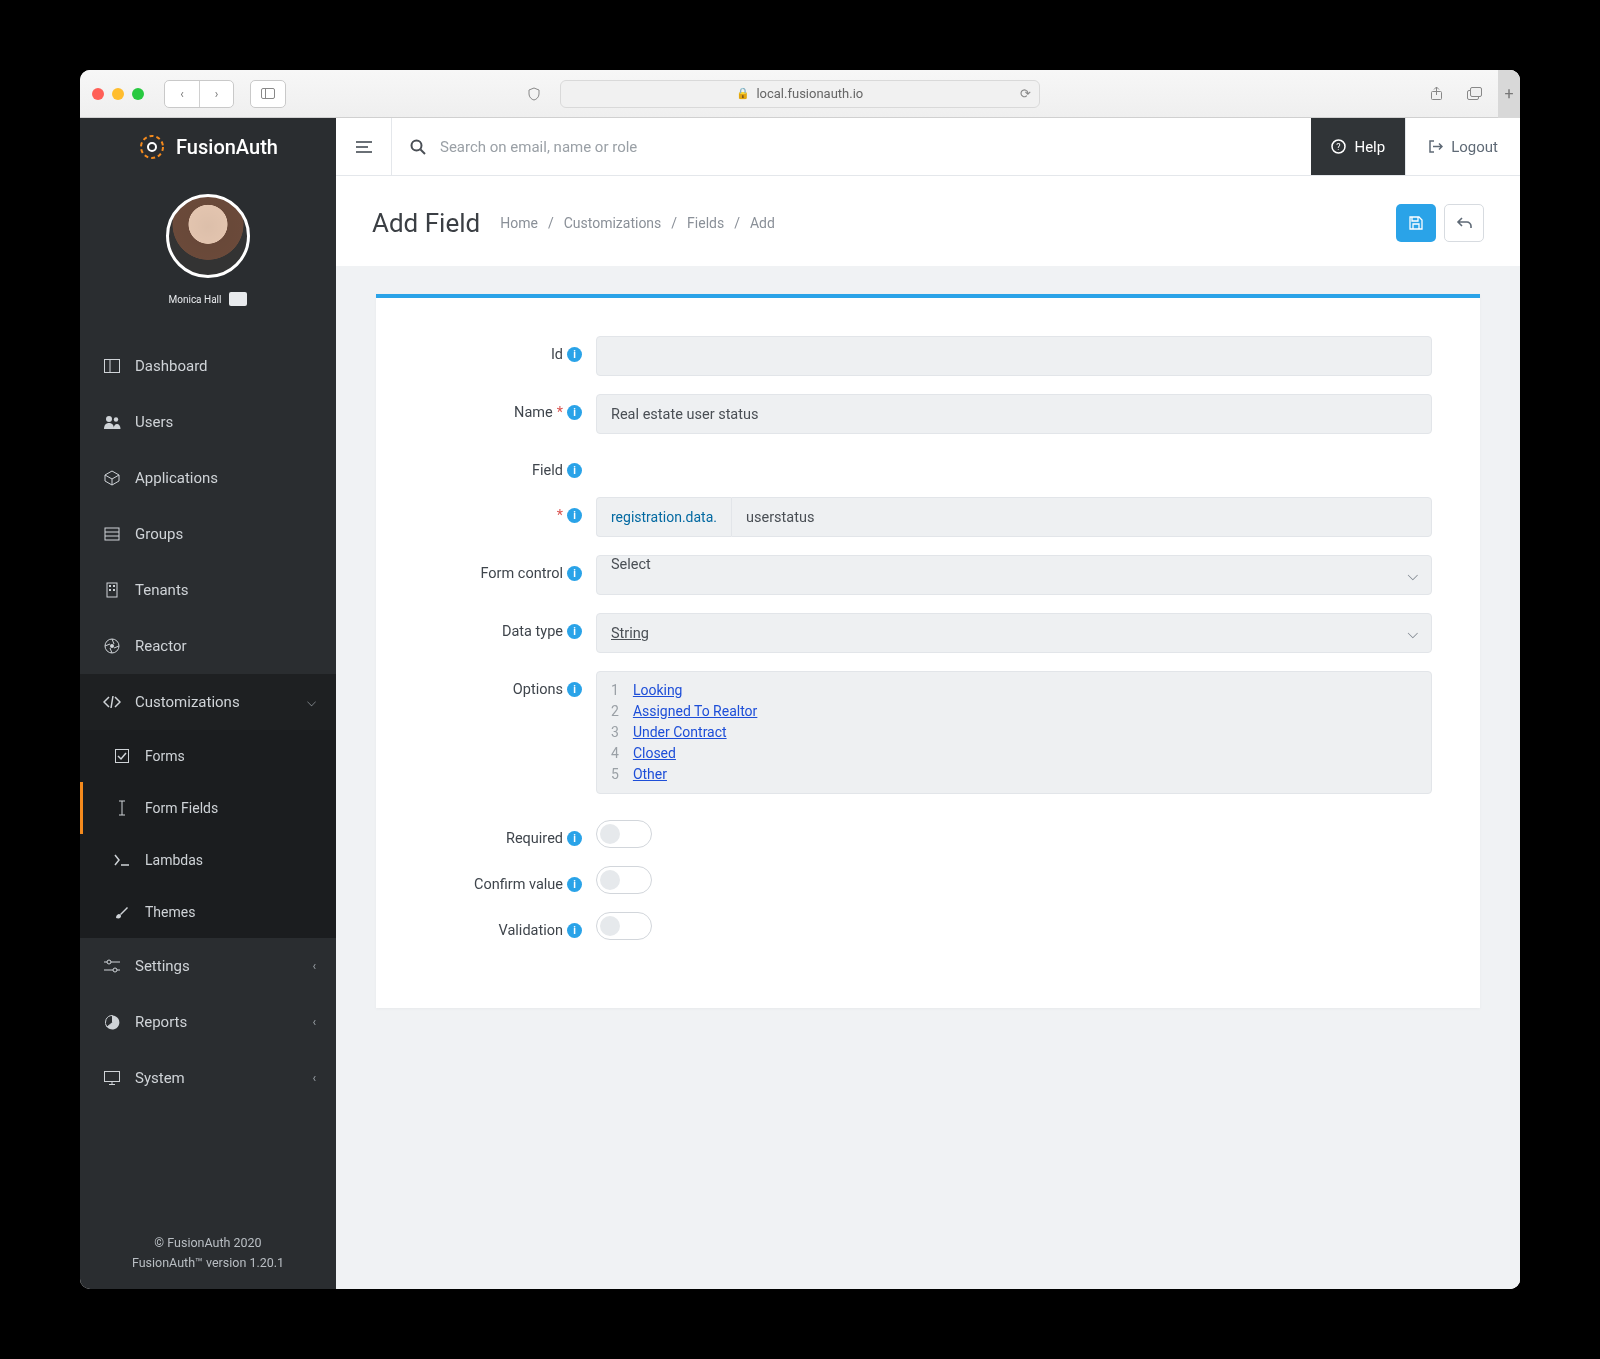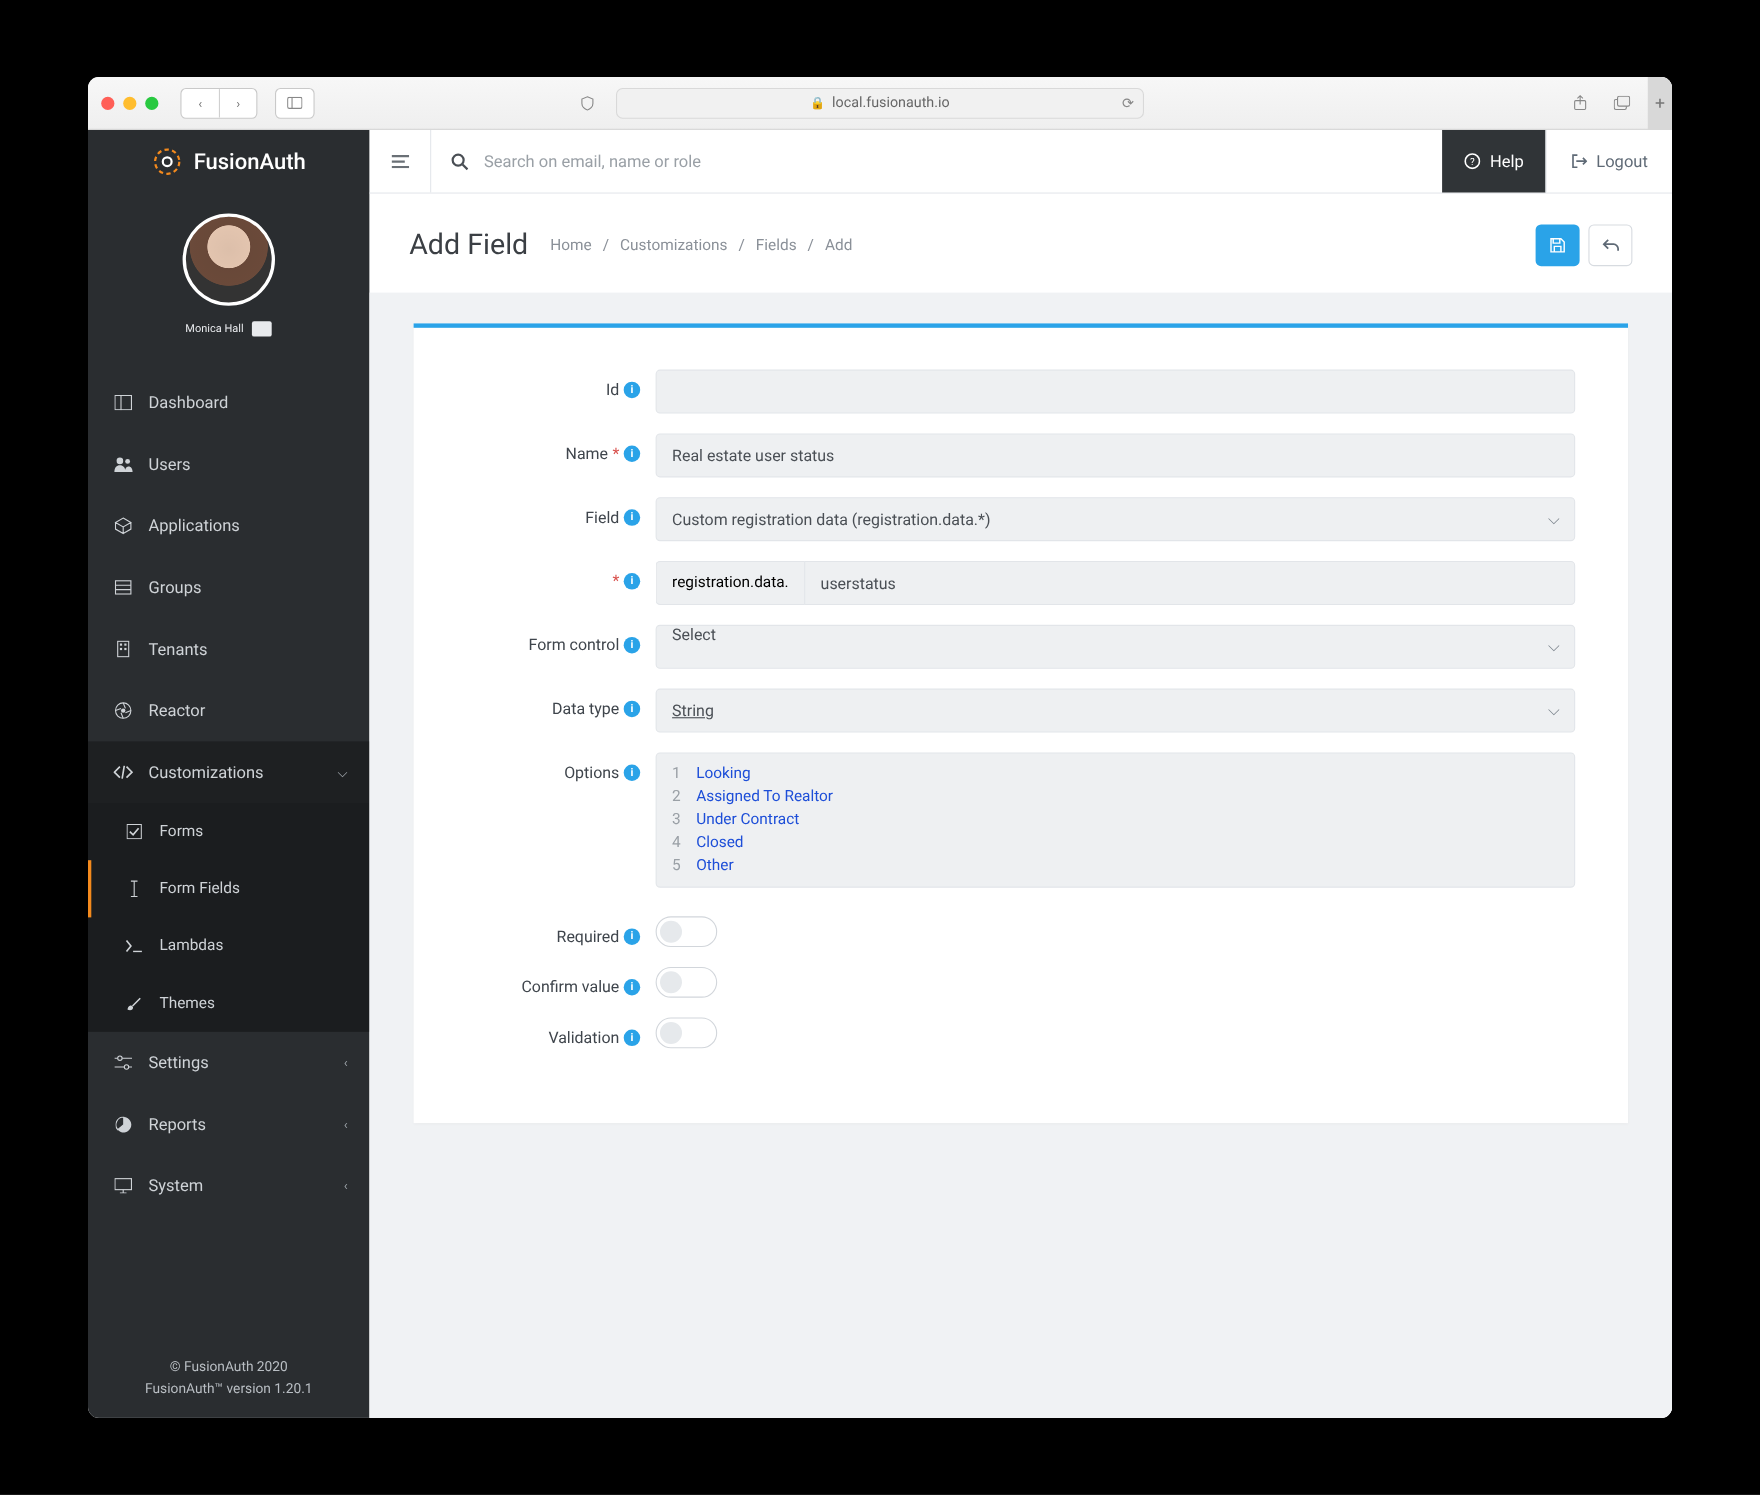--- a/index.html
+++ b/index.html
@@ -56,27 +56,27 @@
 .form{padding:38px 48px 50px;}
 .row{display:flex; align-items:flex-start; margin-bottom:18px;}
 .lbl{width:172px; text-align:right; padding-right:14px; padding-top:10px; font-size:14.5px; color:#3f454c; display:flex; justify-content:flex-end; align-items:center; gap:4px;}
 .req{color:#d9534f;}
 .info-i{width:15px;height:15px;border-radius:50%;background:#2aa3e8;color:#fff;font-size:10px;display:inline-flex;align-items:center;justify-content:center;font-weight:bold; font-style:normal;}
 .fld{flex:1;}
 .inp,.sel{width:100%; height:40px; background:#eef0f2; border:1px solid #e2e5e9; border-radius:4px; padding:0 14px; font-size:14.5px; color:#4a4f55;}
 .sel-wrap{position:relative;}
 .sel-wrap::after{content:"⌵"; position:absolute; right:14px; top:50%; transform:translateY(-50%); color:#7a828b; font-size:14px; pointer-events:none;}
 .prefix-row{display:flex;}
-.prefix{background:#eef0f2;border:1px solid #e2e5e9;border-right:none;border-radius:4px 0 0 4px; padding:0 14px; height:40px; display:flex; align-items:center; font-size:14px; color:#000000;}
+.prefix{background:#eef0f2;border:1px solid #e2e5e9;border-right:none;border-radius:4px 0 0 4px; padding:0 14px; height:40px; display:flex; align-items:center; font-size:14px; color:#0369a1;}
 .prefix-row .inp{border-radius:0 4px 4px 0;}
 .code{background:#eef0f2;border:1px solid #e2e5e9;border-radius:4px; font-family:ui-monospace,Menlo,monospace; font-size:14px; display:flex;}
 .gutter{padding:8px 10px 8px 14px; color:#9aa0a6; text-align:right;}
 .gutter div{line-height:1.5;}
 .code-body{padding:8px 10px 8px 4px;}
-.code-body div{color:#1d4ed8; line-height:1.5;}
+.code-body div{color:#1d4ed8; line-height:1.5;text-decoration:underline;}
 .toggle{width:56px;height:28px;border-radius:14px;background:#fff;border:1px solid #d2d6db; position:relative; cursor:pointer;}
 .toggle::after{content:""; position:absolute; left:3px; top:3px; width:20px; height:20px; border-radius:50%; background:#e6e9ec;}
 .icon{width:18px;height:18px;display:inline-flex;align-items:center;justify-content:center;}
 svg{display:block;}
 </style>
 </head>
 <body>
 
 <div class="mac-window">
   <div class="titlebar">
@@ -365,25 +365,20 @@
                   <span>Name</span>
                   <span class="req">*</span> 
                   <i class="info-i">i</i>
                 </div>
               <div class="fld"><input class="inp" type="text" value="Real estate user status" style=""></div>
             </div>
             <div class="row">
               <div class="lbl">
                   <span>Field</span> 
                   <i class="info-i">i</i>
-                </div>
-              <div class="fld sel-wrap">
-                  <div class="inp" style="display:flex;align-items:center;">
-                    <span>Custom registration data (registration.data.*)</span>
-                  </div>
                 </div>
             </div>
             <div class="row">
               <div class="lbl">
                   <span class="req">*</span> 
                   <i class="info-i">i</i>
                 </div>
               <div class="fld">
                 <div class="prefix-row">
                   <div class="prefix">registration.data.</div>

